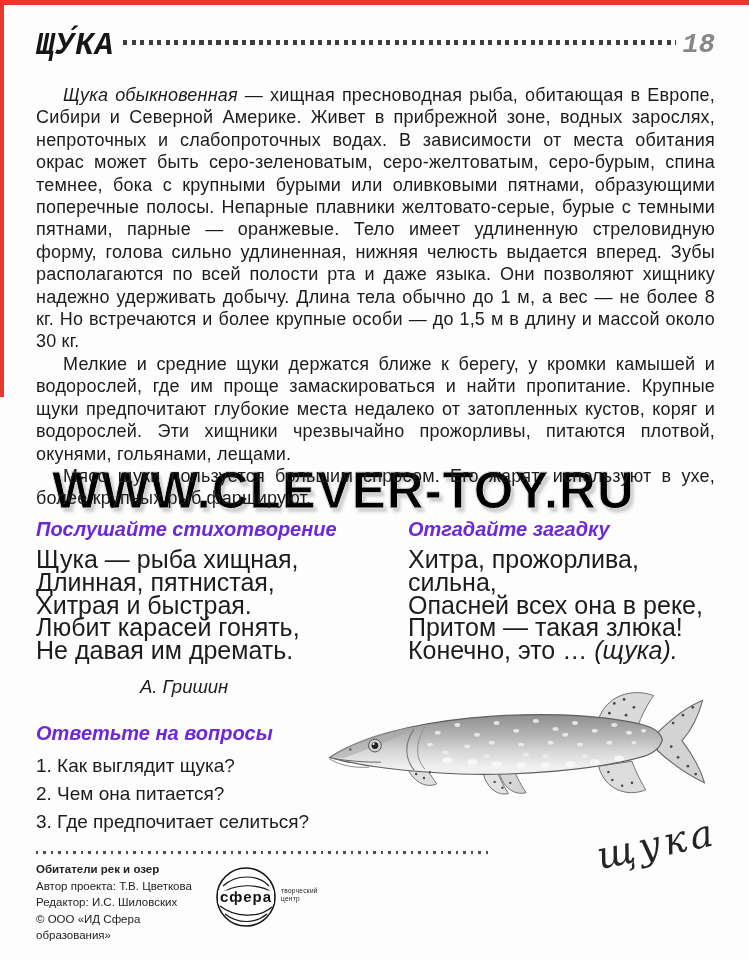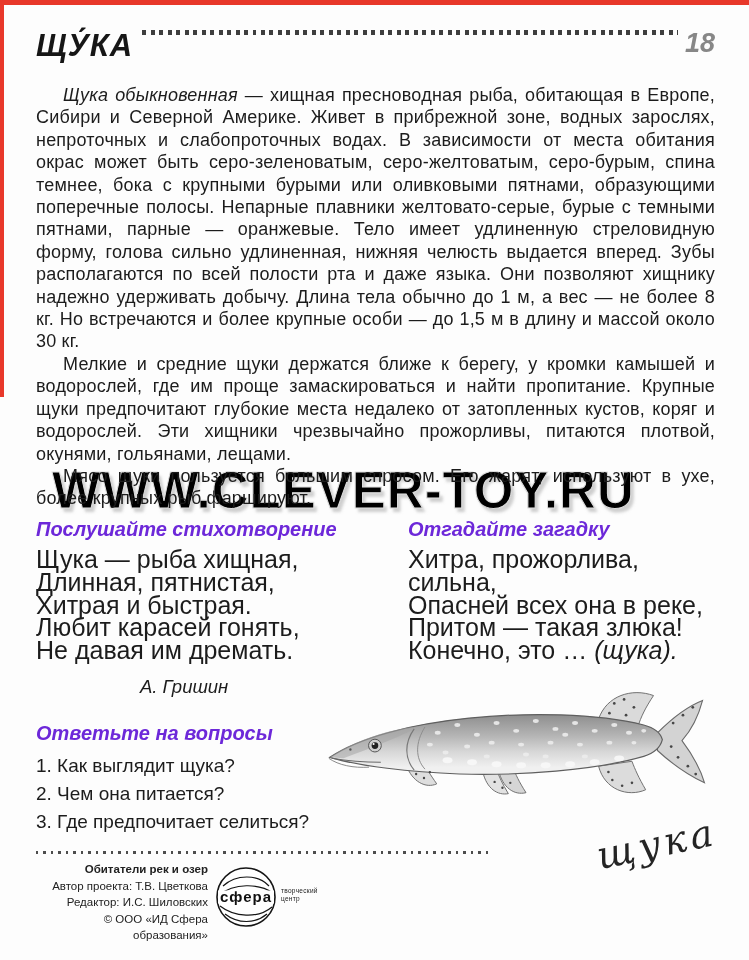--- a/index.html
+++ b/index.html
@@ -13,21 +13,21 @@
   .page { position:relative; width:749px; height:960px; background:#fdfdfd; overflow:hidden; }
   .abs { position:absolute; }
 
   
   .edge-top  { top:0; left:0; width:749px; height:5px; }
   .edge-left { top:0; left:0; width:4px; height:397px; }
 
   
   .header-row {
     top:30px; left:36px; width:679px;
-    display:flex; align-items:flex-start;
+    display:flex; align-items:center;font-family:Liberation Mono, monospace;
   }
   .page-title {
     font-size:31px; font-weight:bold; font-style:italic;
     letter-spacing:1px; color:#161616; line-height:1; white-space:nowrap;
   }
   .title-leader {
     flex:1; height:5px; margin:0 7px 6px 9px;
     background-image:repeating-linear-gradient(90deg,#3e3e3e 0 4px,transparent 4px 8.5px);
   }
   .page-number {
@@ -78,21 +78,21 @@
     transform:rotate(-12deg);
   }
 
   
   .footer-dots {
     top:851px; left:36px; width:454px; height:3px;
     background-image:repeating-linear-gradient(90deg,#4d4d4d 0 2.5px,transparent 2.5px 7.5px);
   }
   .footer { top:861px; left:36px; width:560px; display:flex; z-index:2; }
   .footer-col { font-size:11.5px; line-height:16.5px; color:#222; }
-  .footer-col.credits  { width:172px;text-align:right; }
+  .footer-col.credits  { width:172px; }
   .footer-col.contacts { width:186px; margin-left:0px; }
   .footer-bold { font-weight:bold; }
   .logo-wrap { margin-left:6px; display:flex; align-items:flex-start; padding-top:4px; }
   .logo-caption { font-size:6.5px; line-height:7.5px; color:#222; margin-left:3px; padding-top:22px; letter-spacing:0.3px; }
 </style>
 </head>
 <body>
 
 <div class="page">
 

